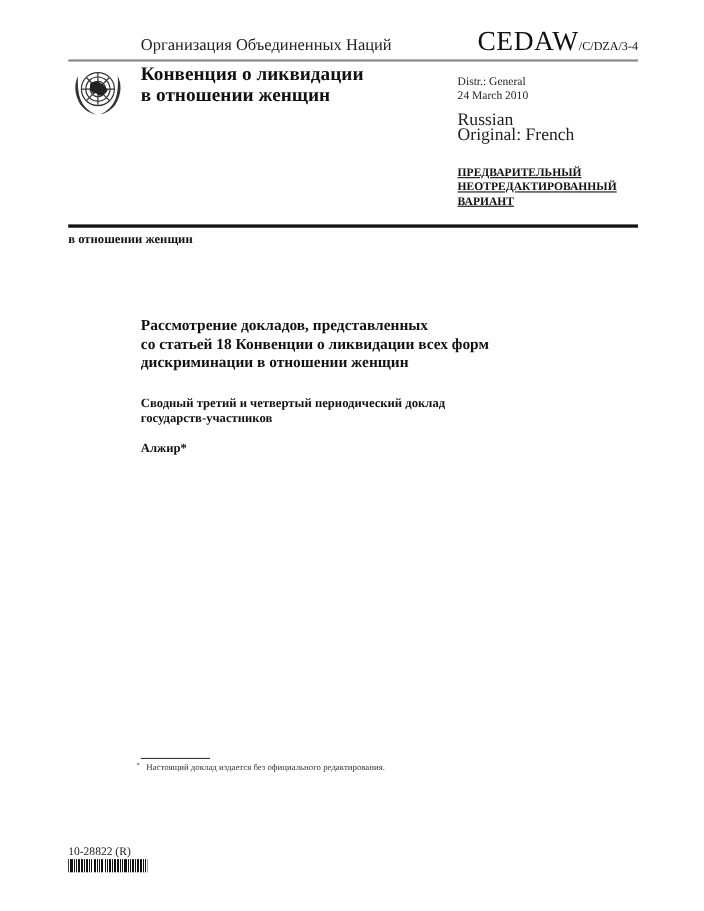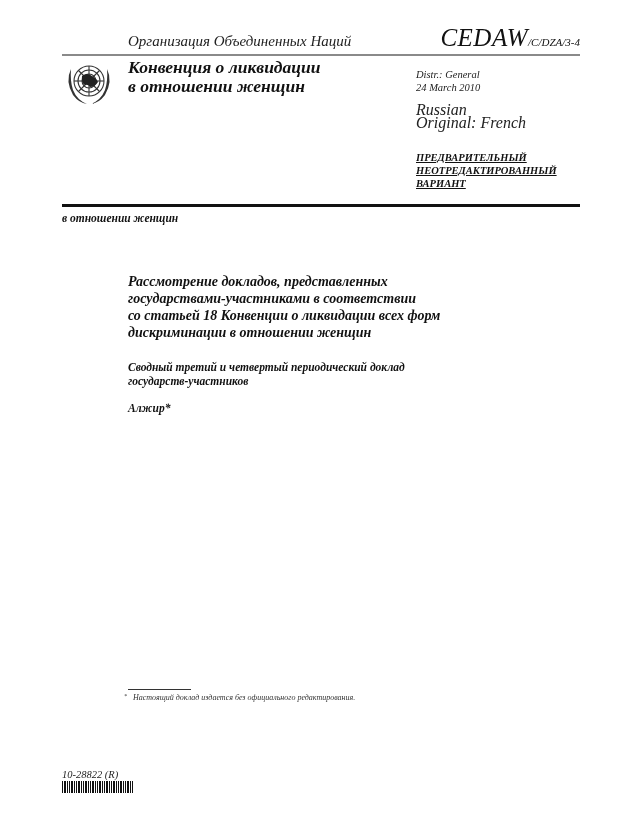--- a/index.html
+++ b/index.html
@@ -8,21 +8,21 @@
       background: #ffffff;
     }
     body {
       width: 640px;
       height: 828px;
       position: relative;
       overflow: hidden;
       font-family: "Liberation Serif", "DejaVu Serif", serif;
       color: #111;
     }
-    .abs { position: absolute; font-style: italic; }
+    .abs { position: absolute; }
 
     .org-name {
       left: 128px; top: 33px;
       font-size: 15px;
       color: #222;
       white-space: nowrap;
     }
     .symbol {
       right: 60px; top: 24px;
       white-space: nowrap;
@@ -77,21 +77,21 @@
       background: #111;
     }
     .committee {
       left: 62px; top: 211px;
       font-size: 11.5px;
       font-weight: bold;
       line-height: 14.5px;
       white-space: nowrap;
     }
     .main-title {
-      left: 128px; top: 273px;
+      left: 128px; top: 288px;
       font-size: 14px;
       font-weight: bold;
       line-height: 17px;
       white-space: nowrap;
     }
     .subtitle {
       left: 128px; top: 360px;
       font-size: 11.5px;
       font-weight: bold;
       line-height: 14px;
@@ -188,21 +188,20 @@
 </div>
 
 <div class="abs rule-thick"></div>
 
 <div class="abs committee">
   <span class="br">в отношении женщин</span>
 </div>
 
 <div class="abs main-title">
   <span class="br">Рассмотрение докладов, представленных</span>
-  <span class="br">государствами-участниками в соответствии</span>
   <span class="br">со статьей 18 Конвенции о ликвидации всех форм</span>
   <span class="br">дискриминации в отношении женщин</span>
 </div>
 
 <div class="abs subtitle">
   <span class="br">Сводный третий и четвертый периодический доклад</span>
   <span class="br">государств-участников</span>
 </div>
 
 <div class="abs country">Алжир*</div>

